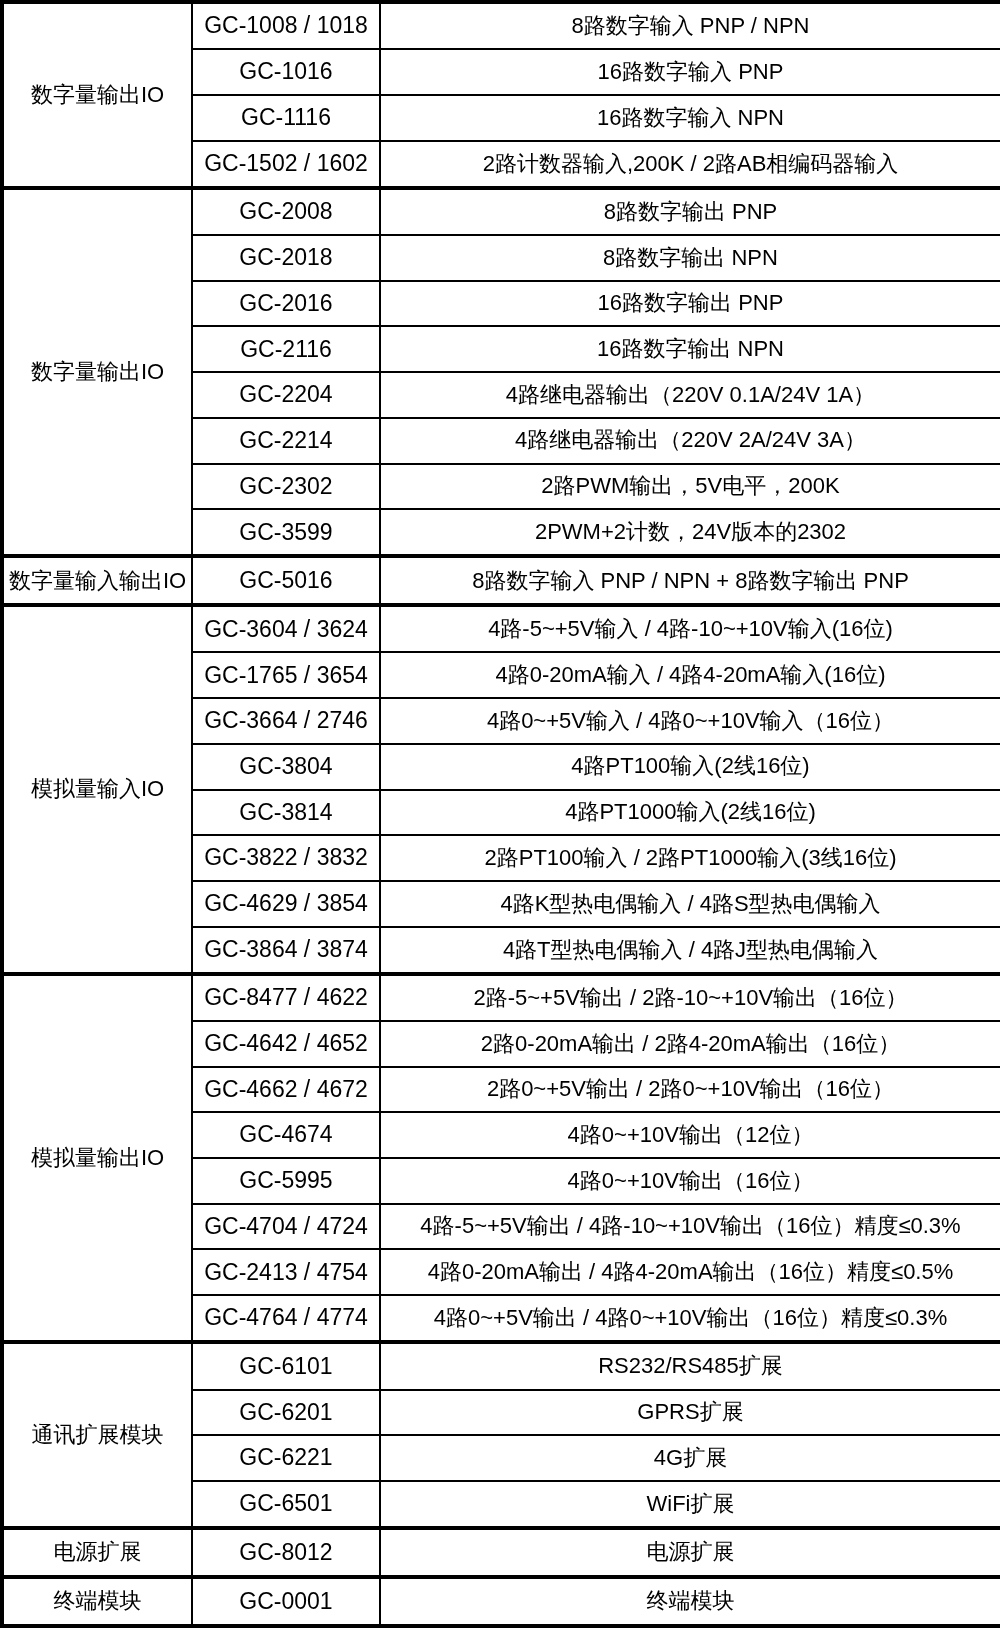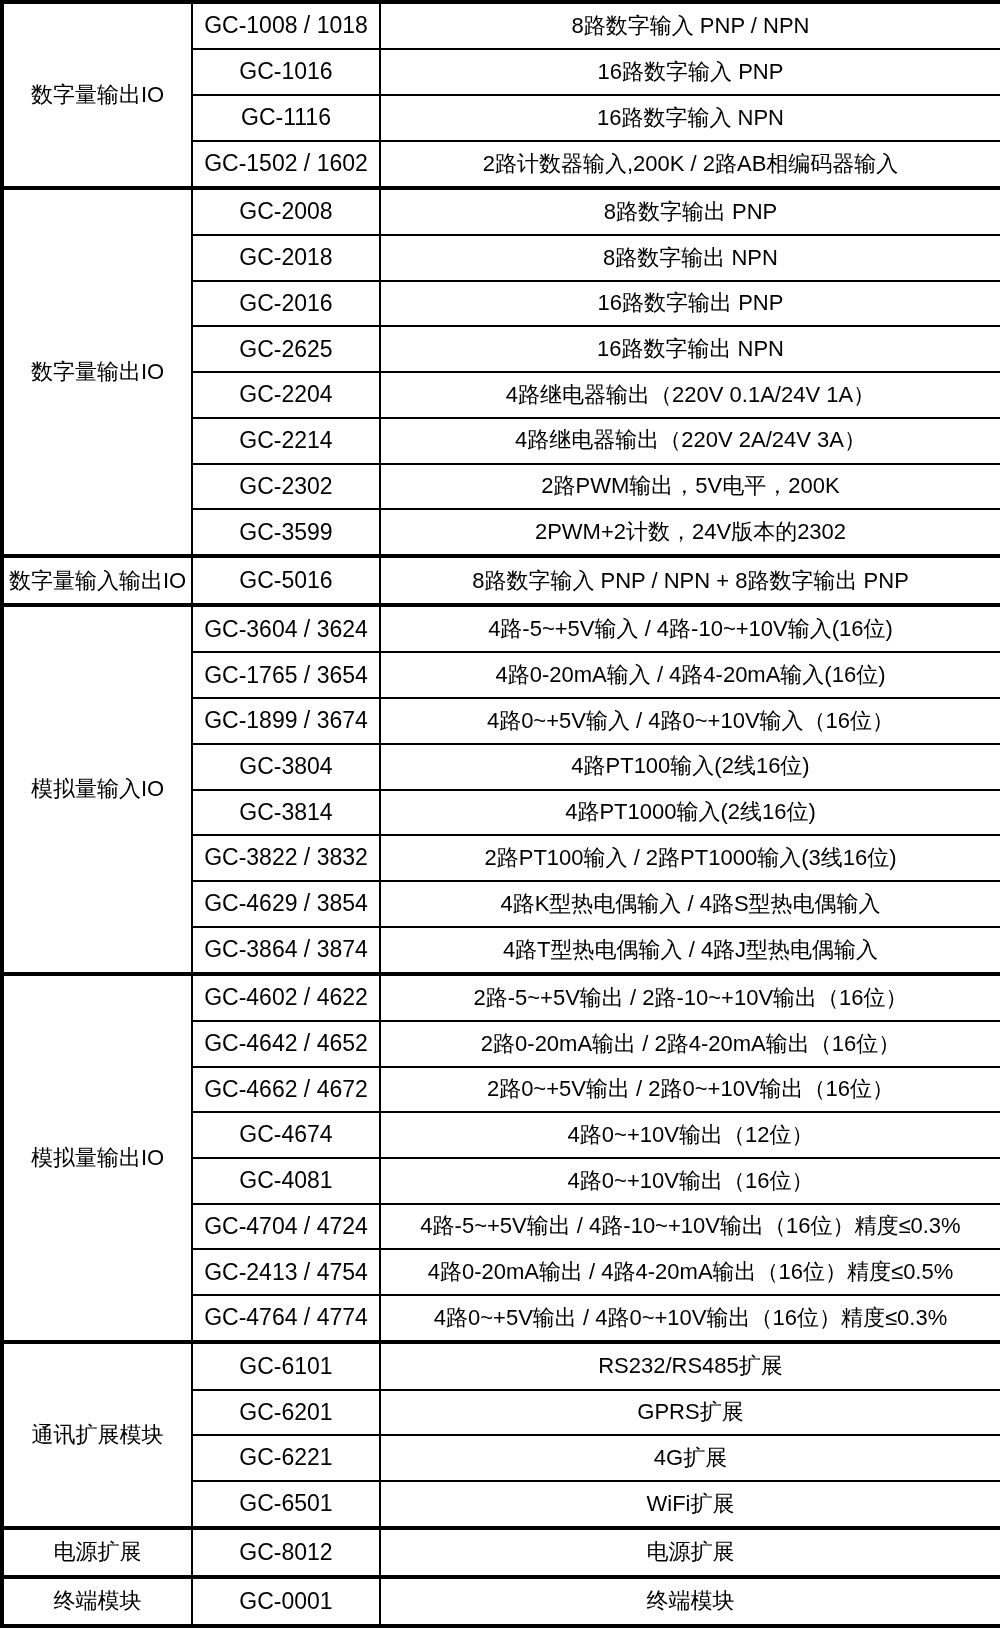--- a/index.html
+++ b/index.html
@@ -77,21 +77,21 @@
       </tr>
       <tr>
         <td class="model-cell">GC-2018</td>
         <td class="desc-cell">8路数字输出 NPN</td>
       </tr>
       <tr>
         <td class="model-cell">GC-2016</td>
         <td class="desc-cell">16路数字输出 PNP</td>
       </tr>
       <tr>
-        <td class="model-cell">GC-2625</td>
+        <td class="model-cell">GC-2116</td>
         <td class="desc-cell">16路数字输出 NPN</td>
       </tr>
       <tr>
         <td class="model-cell">GC-2204</td>
         <td class="desc-cell">4路继电器输出（220V 0.1A/24V 1A）</td>
       </tr>
       <tr>
         <td class="model-cell">GC-2214</td>
         <td class="desc-cell">4路继电器输出（220V 2A/24V 3A）</td>
       </tr>
@@ -111,21 +111,21 @@
       <tr class="section-first">
         <td class="cat-cell" rowspan="8">模拟量输入IO</td>
         <td class="model-cell">GC-3604 / 3624</td>
         <td class="desc-cell">4路-5~+5V输入 / 4路-10~+10V输入(16位)</td>
       </tr>
       <tr>
         <td class="model-cell">GC-1765 / 3654</td>
         <td class="desc-cell">4路0-20mA输入 / 4路4-20mA输入(16位)</td>
       </tr>
       <tr>
-        <td class="model-cell">GC-1899 / 3674</td>
+        <td class="model-cell">GC-3664 / 2746</td>
         <td class="desc-cell">4路0~+5V输入 / 4路0~+10V输入（16位）</td>
       </tr>
       <tr>
         <td class="model-cell">GC-3804</td>
         <td class="desc-cell">4路PT100输入(2线16位)</td>
       </tr>
       <tr>
         <td class="model-cell">GC-3814</td>
         <td class="desc-cell">4路PT1000输入(2线16位)</td>
       </tr>
@@ -136,37 +136,37 @@
       <tr>
         <td class="model-cell">GC-4629 / 3854</td>
         <td class="desc-cell">4路K型热电偶输入 / 4路S型热电偶输入</td>
       </tr>
       <tr>
         <td class="model-cell">GC-3864 / 3874</td>
         <td class="desc-cell">4路T型热电偶输入 / 4路J型热电偶输入</td>
       </tr>
       <tr class="section-first">
         <td class="cat-cell" rowspan="8">模拟量输出IO</td>
-        <td class="model-cell">GC-4602 / 4622</td>
+        <td class="model-cell">GC-8477 / 4622</td>
         <td class="desc-cell">2路-5~+5V输出 / 2路-10~+10V输出（16位）</td>
       </tr>
       <tr>
         <td class="model-cell">GC-4642 / 4652</td>
         <td class="desc-cell">2路0-20mA输出 / 2路4-20mA输出（16位）</td>
       </tr>
       <tr>
         <td class="model-cell">GC-4662 / 4672</td>
         <td class="desc-cell">2路0~+5V输出 / 2路0~+10V输出（16位）</td>
       </tr>
       <tr>
         <td class="model-cell">GC-4674</td>
         <td class="desc-cell">4路0~+10V输出（12位）</td>
       </tr>
       <tr>
-        <td class="model-cell">GC-4081</td>
+        <td class="model-cell">GC-5995</td>
         <td class="desc-cell">4路0~+10V输出（16位）</td>
       </tr>
       <tr>
         <td class="model-cell">GC-4704 / 4724</td>
         <td class="desc-cell">4路-5~+5V输出 / 4路-10~+10V输出（16位）精度≤0.3%</td>
       </tr>
       <tr>
         <td class="model-cell">GC-2413 / 4754</td>
         <td class="desc-cell">4路0-20mA输出 / 4路4-20mA输出（16位）精度≤0.5%</td>
       </tr>

